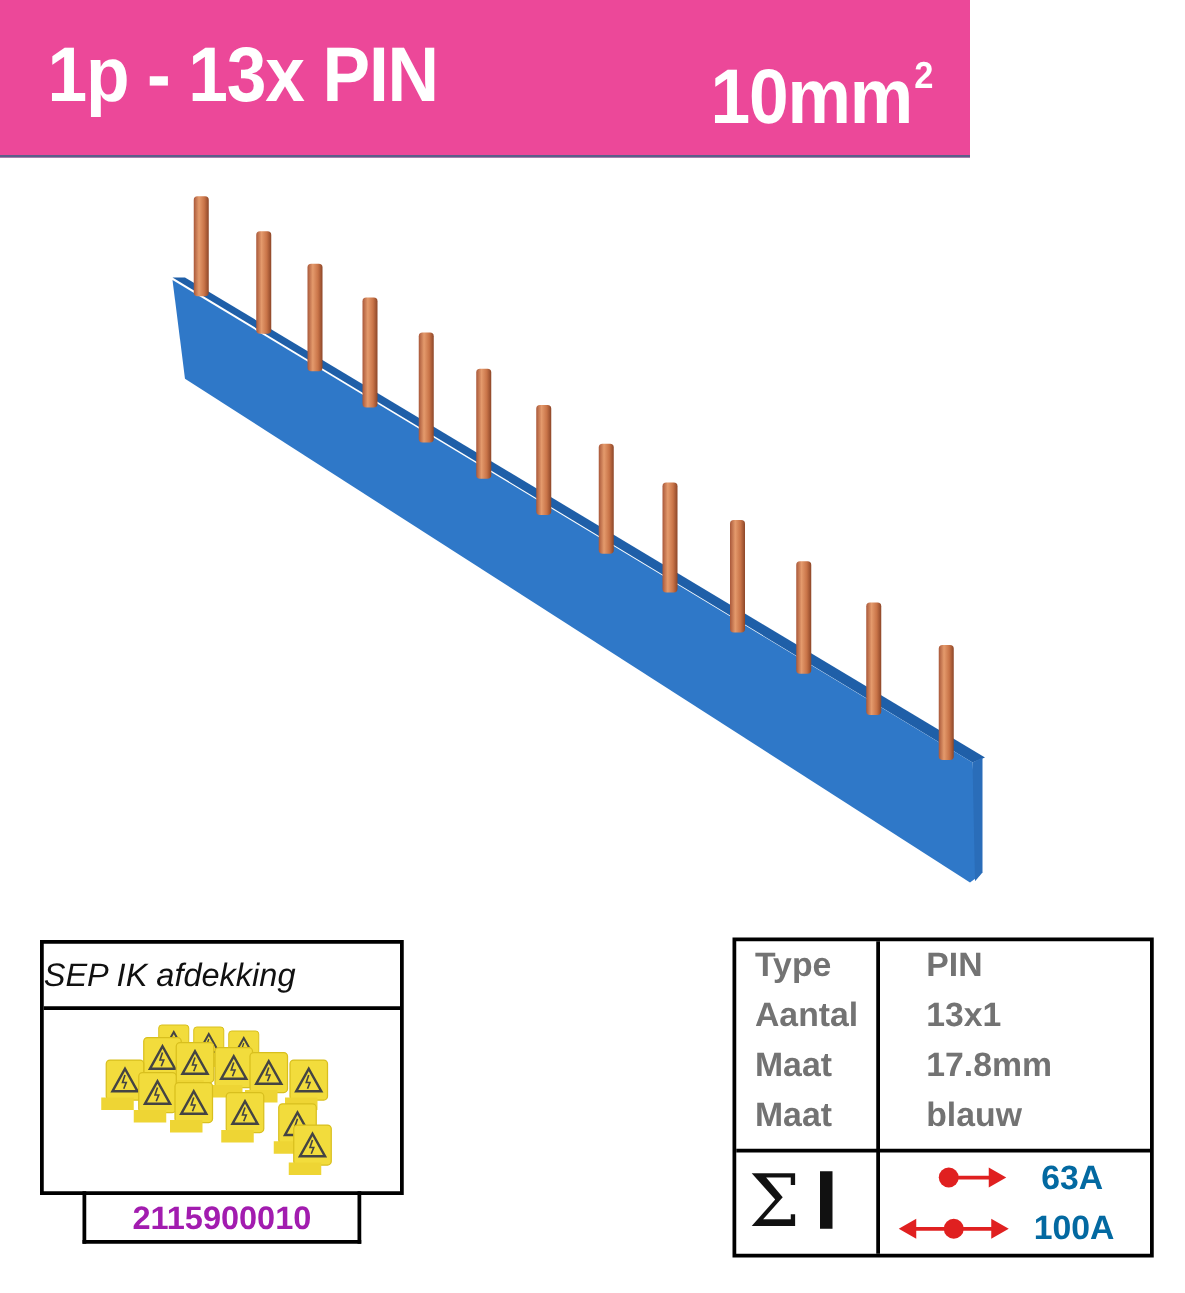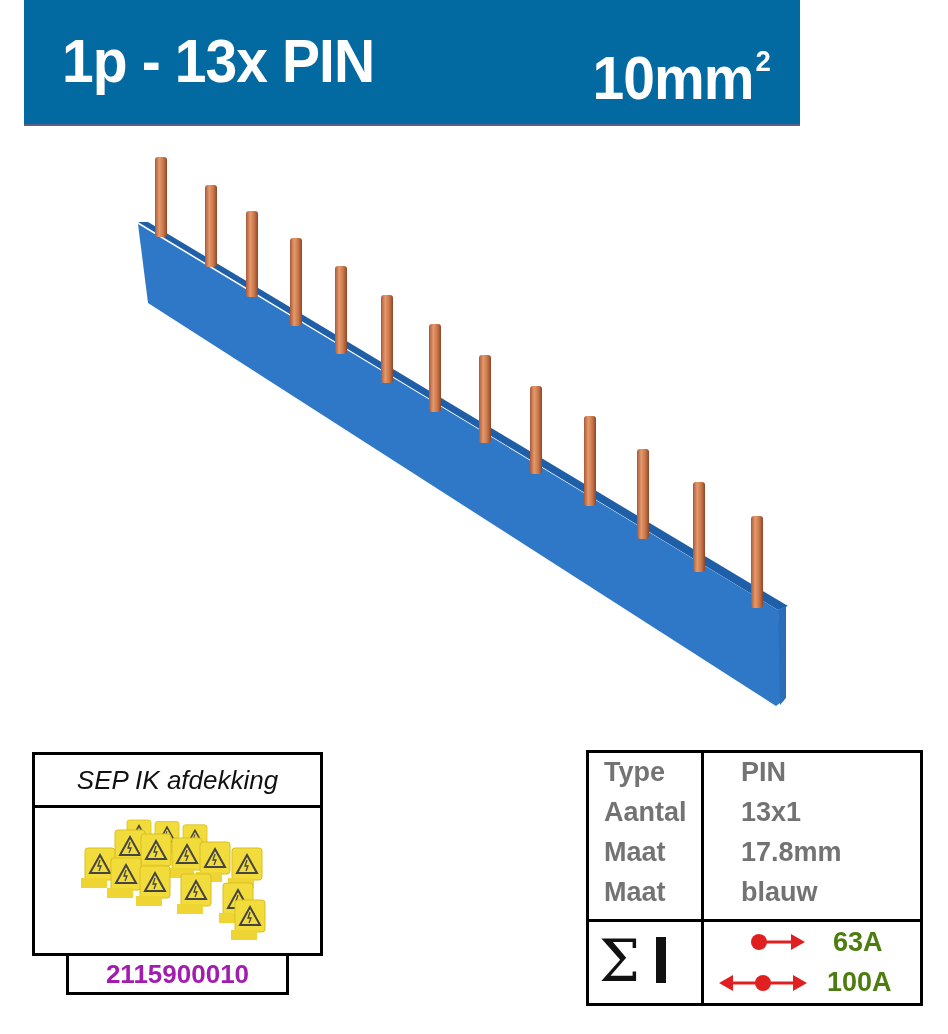--- a/index.html
+++ b/index.html
@@ -3,23 +3,23 @@
 <meta charset="utf-8">
 <style>
   html, body { margin: 0; padding: 0; }
   body {
     width: 948px; height: 1034px; position: relative; overflow: hidden;
     background: #ffffff;
     font-family: "Liberation Sans", "DejaVu Sans", sans-serif;
   }
   .header {
     position: absolute; left: 0; top: 0; width: 776px; height: 124px;
-    background: #0369a1;
+    background: #ec4899;
     border-bottom: 2px solid #5a5f8a;
-    color: #ffffff; font-weight: bold; margin-left: 24px;
+    color: #ffffff; font-weight: bold;
   }
   .header .title-left {
     position: absolute; left: 38px; top: 26px;
     font-size: 62px; letter-spacing: -1px; line-height: 70px;
     transform: scaleX(0.92); transform-origin: left center;
   }
   .header .title-right {
     position: absolute; right: 30px; top: 26px;
     font-size: 62px; letter-spacing: -1px; line-height: 70px;
     transform: scaleX(0.92); transform-origin: right center;
@@ -28,21 +28,21 @@
 
   .product { position: absolute; left: 0; top: 126px; width: 948px; height: 600px; }
 
   
   .cover-box {
     position: absolute; left: 32px; top: 752px; width: 285px; height: 198px;
     border: 3px solid #000; box-sizing: content-box;
   }
   .cover-title {
     height: 50px; border-bottom: 3px solid #000;
-    font-size: 26px; font-style: italic; text-align: center; line-height: 50px; color: #111;
+    font-size: 26px; font-style: italic; line-height: 50px; color: #111;
   }
   .cover-image { position: relative; height: 145px; }
   .code-box {
     position: absolute; left: 66px; top: 953px; width: 217px; height: 39px;
     border: 3px solid #000; border-top: none;
     font-size: 26px; font-weight: bold; text-align: center; line-height: 42px; color: #a21caf;
   }
 
   
   .spec-table {
@@ -55,21 +55,21 @@
   .spec-row .lbl { position: absolute; left: 15px; top: 0; }
   .spec-row .val { position: absolute; left: 152px; top: 0; }
   .sigma {
     position: absolute; left: 10px; top: 178px; font-family: "DejaVu Serif", serif;
     font-size: 58px; line-height: 60px; color: #111;
   }
   .bar-i {
     position: absolute; left: 67px; top: 184px; width: 10px; height: 46px; background: #111;
   }
   .amp {
-    position: absolute; font-size: 27px; font-weight: bold; color: #4d7c0f;
+    position: absolute; font-size: 27px; font-weight: bold; color: #0369a1;
   }
   .arrow-svg { position: absolute; }
 </style>
 </head>
 <body>
 
 <div class="header">
   <div class="title-left">1p - 13x PIN</div>
   <div class="title-right"><span>10mm</span><sup>2</sup></div>
 </div>

